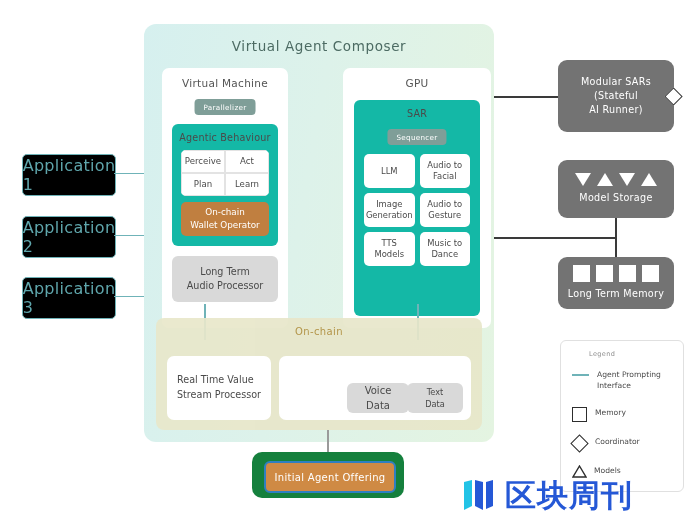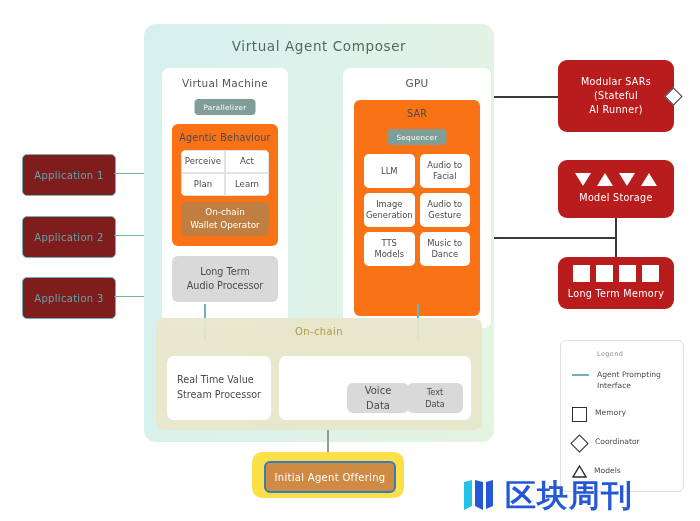--- a/index.html
+++ b/index.html
@@ -6,23 +6,23 @@
   body{
     width:700px;height:521px;position:relative;overflow:hidden;
     background:#ffffff;
     font-family:"DejaVu Sans","Liberation Sans",sans-serif;
     color:#4a4a4a;
   }
 
   
   .app-box{
     position:absolute;left:22px;width:92px;height:40px;
-    border:1.4px solid #6fb3b8;border-radius:5px;background:#7f1d1d;
+    border:1.4px solid #6fb3b8;border-radius:5px;background:#000000;
     display:flex;align-items:center;justify-content:center;
-    font-size:10px;color:#5fa6ac;letter-spacing:.3px;
+    font-size:16px;color:#5fa6ac;letter-spacing:.3px;
   }
   .app-line{position:absolute;height:1.4px;background:#6fb3b8;left:114px;width:35px;}
 
   
   .composer{
     position:absolute;left:144px;top:24px;width:350px;height:418px;
     border-radius:12px;
     background:linear-gradient(100deg,#d6f0ef 0%,#ddf2ea 45%,#e4f4e1 100%);
   }
   .composer-title{
@@ -35,21 +35,21 @@
   .card-title{
     position:absolute;top:9px;left:0;width:100%;text-align:center;
     font-size:10.5px;color:#545454;letter-spacing:.3px;
   }
   .badge{
     position:absolute;left:50%;transform:translateX(-50%);
     background:#7f9e98;color:#ffffff;border-radius:4px;
     font-size:7.2px;padding:3.5px 9px;letter-spacing:.3px;white-space:nowrap;
   }
 
-  .graybox{position:absolute;background:#f97316;border-radius:6px;}
+  .graybox{position:absolute;background:#14b8a6;border-radius:6px;}
   .graybox-title{
     position:absolute;top:8px;left:0;width:100%;text-align:center;
     font-size:9.6px;color:#4a4a4a;letter-spacing:.2px;
   }
   .grid2{position:absolute;display:grid;grid-template-columns:1fr 1fr;
     background:#ffffff;border-radius:5px;overflow:hidden;}
   .grid2 > div{
     display:flex;align-items:center;justify-content:center;text-align:center;
     font-size:8.6px;color:#4a4a4a;border:.7px solid #e3e3e3;line-height:1.25;
   }
@@ -86,21 +86,21 @@
     position:absolute;left:156px;top:318px;width:326px;height:112px;
     background:#e8e7ca;border-radius:8px;opacity:.92;
   }
   .onchain-title{
     position:absolute;top:8px;left:0;width:100%;text-align:center;
     font-size:10px;color:#b08d3c;letter-spacing:.4px;
   }
 
   
   .dark{
-    position:absolute;background:#b91c1c;border-radius:9px;color:#ffffff;
+    position:absolute;background:#737373;border-radius:9px;color:#ffffff;
     display:flex;flex-direction:column;align-items:center;justify-content:center;
   }
   .dark-label{font-size:9.6px;text-align:center;line-height:1.45;letter-spacing:.3px;}
   .diamond-tab{
     position:absolute;right:-6px;top:50%;margin-top:-6px;width:11px;height:11px;
     background:#ffffff;border:1.2px solid #3a3a3a;transform:rotate(45deg);
   }
   .tri-row{display:flex;gap:6px;margin-bottom:5px;}
   .tri{width:0;height:0;border-left:8px solid transparent;border-right:8px solid transparent;}
   .tri.up{border-bottom:13px solid #ffffff;}
@@ -110,35 +110,35 @@
 
   
   .hline-dark{position:absolute;height:1.6px;background:#3a3a3a;}
   .vline-dark{position:absolute;width:1.6px;background:#3a3a3a;}
   .vline-teal{position:absolute;width:1.6px;background:#6fb3b8;}
   .vline-gray{position:absolute;width:1.6px;background:#9a9a9a;}
 
   
   .iao-outer{
     position:absolute;left:252px;top:452px;width:152px;height:46px;
-    background:#fde047;border-radius:10px;
+    background:#15803d;border-radius:10px;
   }
   .iao-inner{
     position:absolute;left:12px;top:9px;width:128px;height:28px;
     background:#cf8a44;border:2px solid #2f7fc1;border-radius:6px;
     display:flex;align-items:center;justify-content:center;
     color:#ffffff;font-size:10px;letter-spacing:.3px;
   }
 
   
   .legend{
     position:absolute;left:560px;top:340px;width:122px;height:150px;
     background:#ffffff;border:1px solid #e0e0e0;border-radius:6px;
   }
-  .legend-title{position:absolute;top:9px;left:16px;font-size:6.5px;color:#8c8c8c;letter-spacing:.4px;padding-left:20px;}
+  .legend-title{position:absolute;top:9px;left:8px;font-size:6.5px;color:#8c8c8c;letter-spacing:.4px;padding-left:20px;}
   .legend-row{position:absolute;left:11px;display:flex;align-items:flex-start;gap:8px;}
   .legend-text{font-size:7.6px;color:#4a4a4a;line-height:1.5;width:74px;}
   .lg-line{width:17px;height:2px;background:#6fb3b8;margin-top:5px;}
   .lg-sq{width:13px;height:13px;border:1.6px solid #2d2d2d;}
   .lg-dm{width:11px;height:11px;border:1.6px solid #2d2d2d;transform:rotate(45deg);margin:1px 1px 0 1px;}
   .lg-tr{width:0;height:0;border-left:7px solid transparent;border-right:7px solid transparent;border-bottom:12px solid transparent;position:relative;}
   .lg-tr svg{position:absolute;left:-7px;top:0;}
 
   
   .watermark{position:absolute;left:462px;top:478px;display:flex;align-items:center;gap:7px;}

